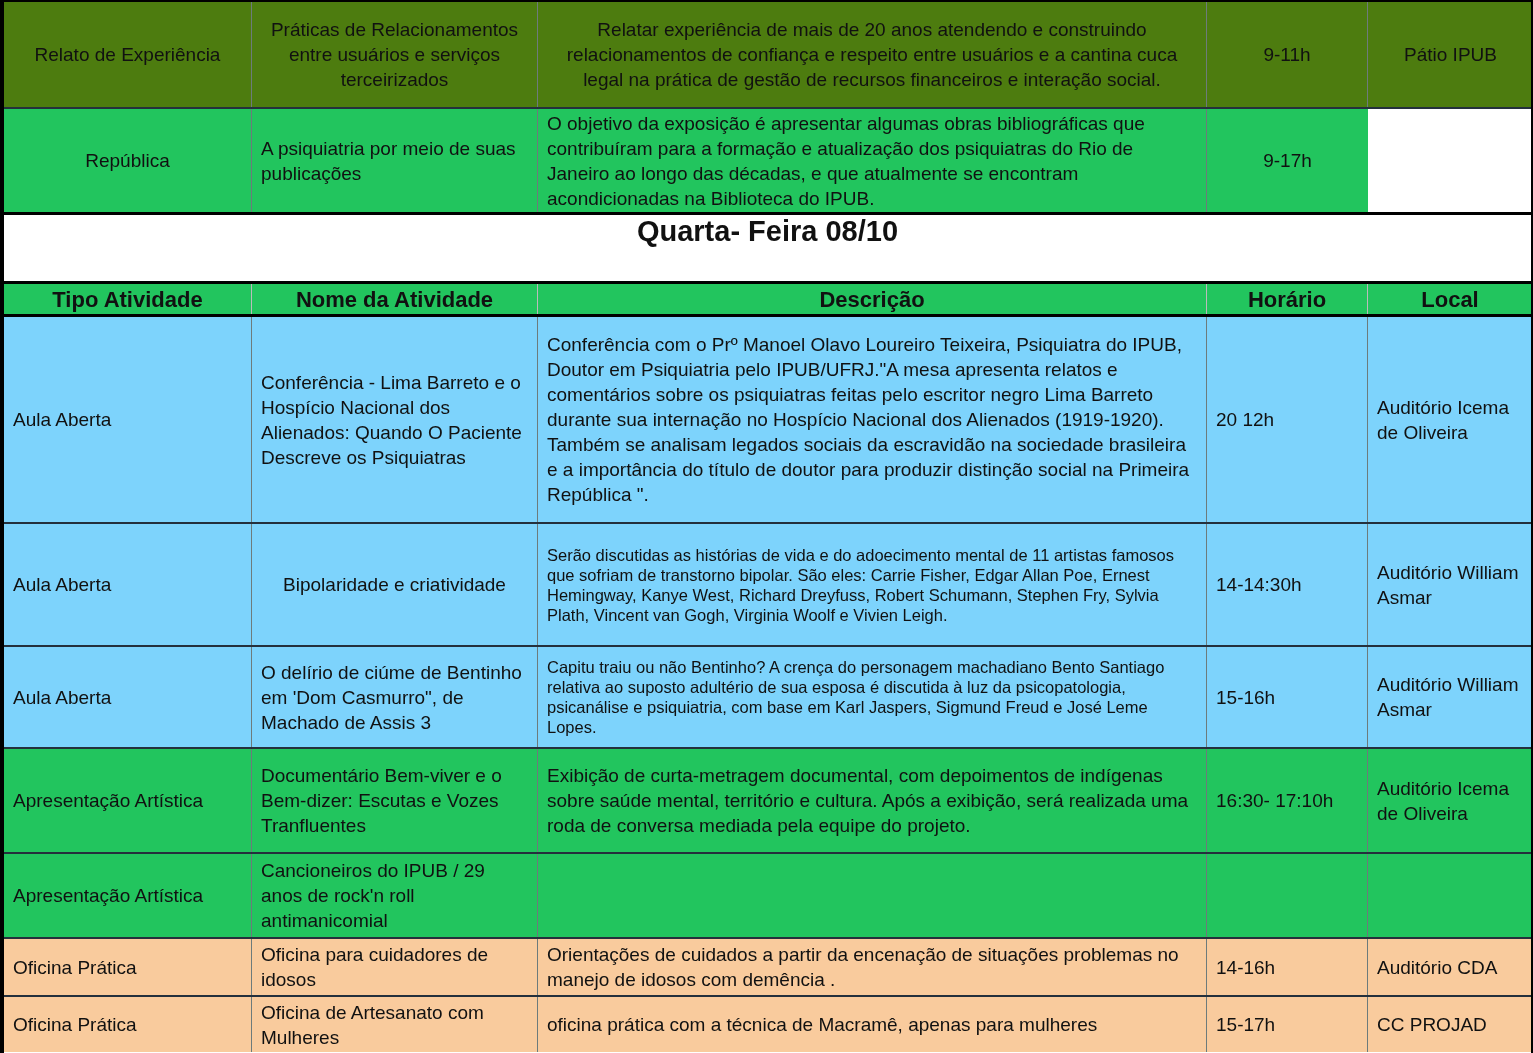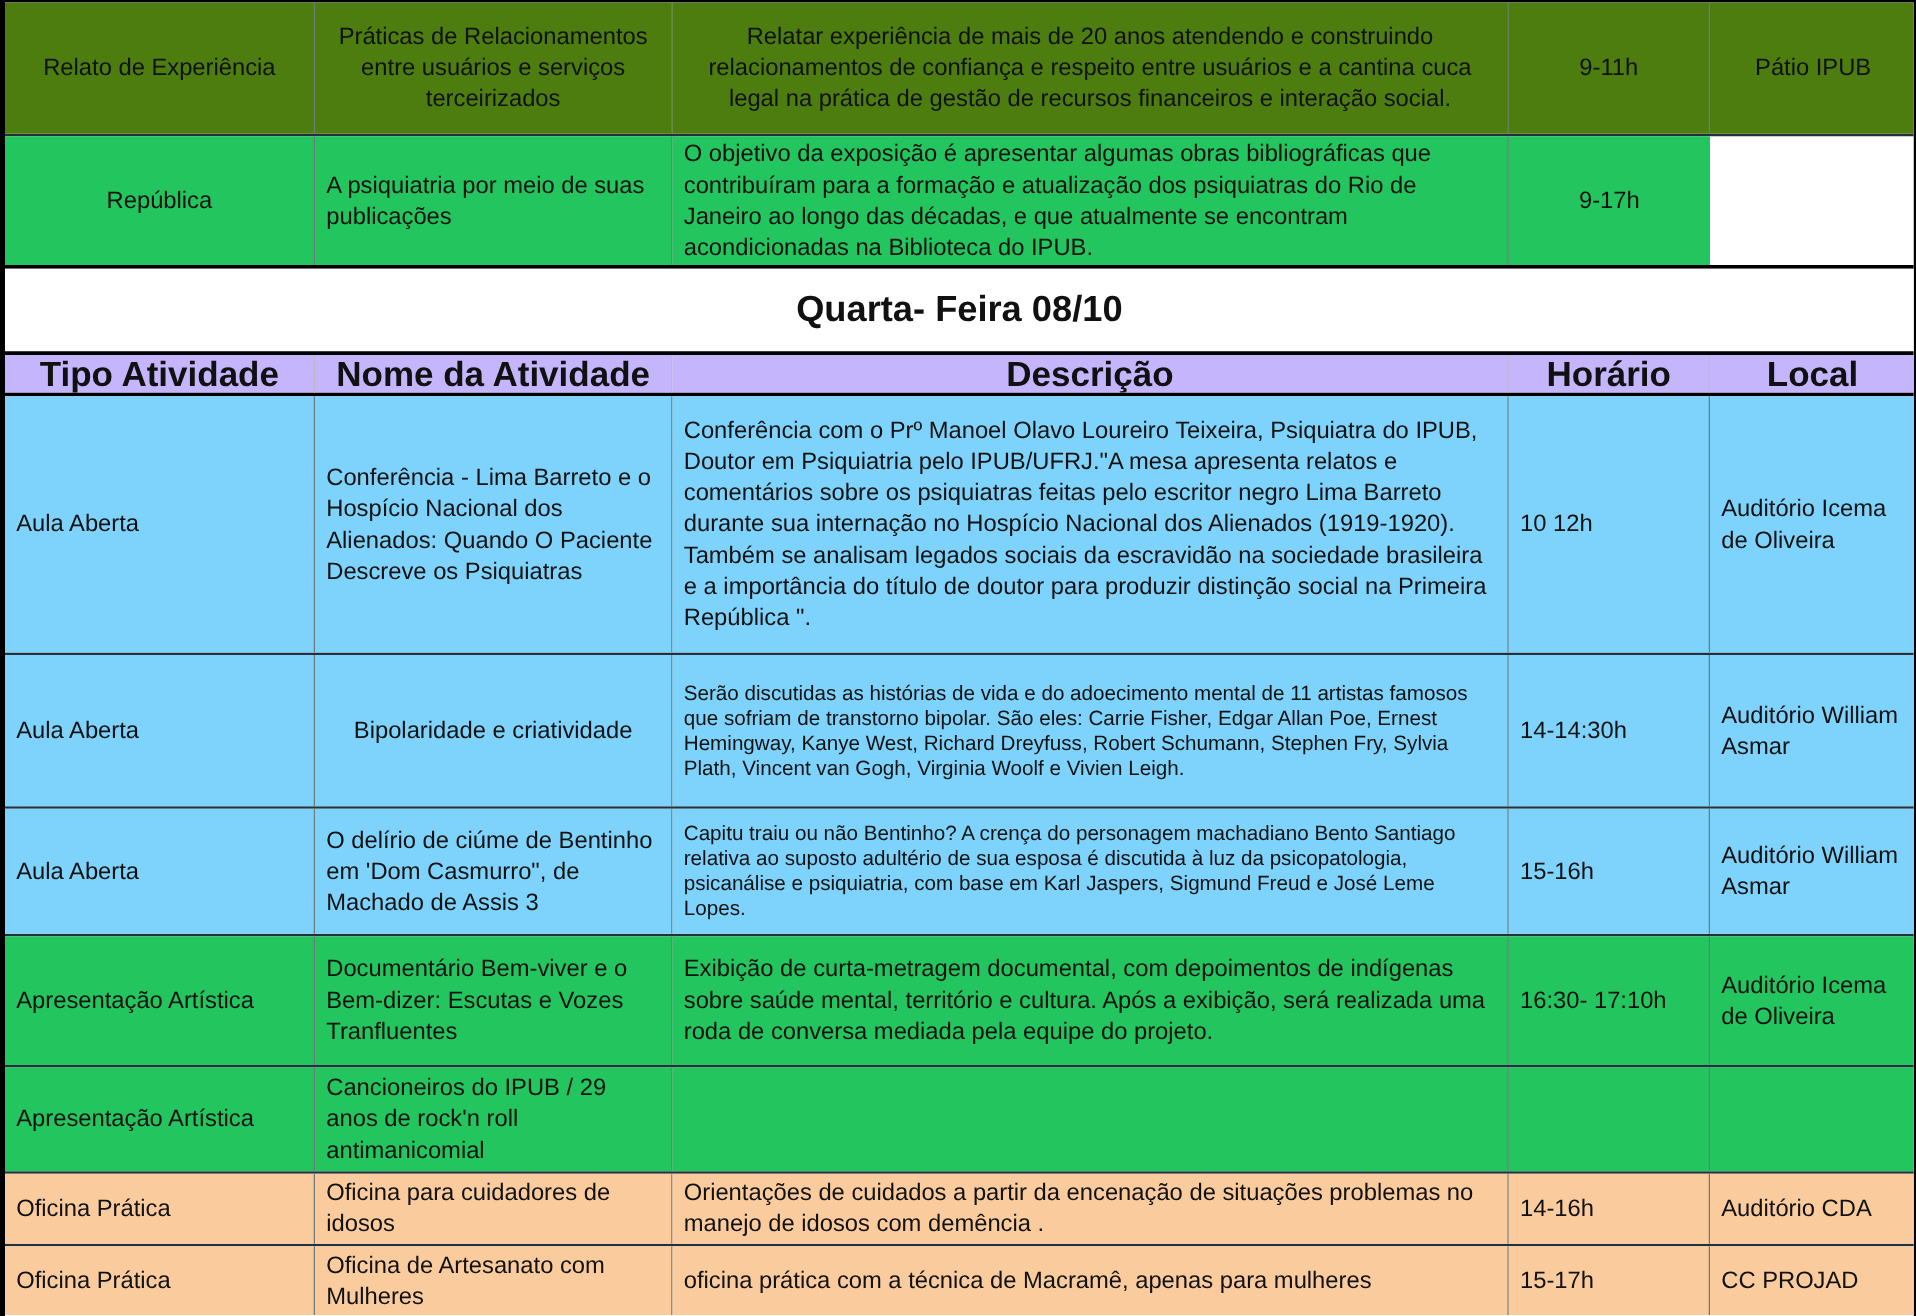--- a/index.html
+++ b/index.html
@@ -28,27 +28,27 @@
   }
   .c:last-child{border-right:none;}
   .c.center{justify-content:center;text-align:center;}
   .c.small{font-size:16.5px;line-height:20px;}
   .bg-green .c{background:#4d7c0f;}
   .bg-blue .c{background:#22c55e;}
   .bg-teal .c{background:#7dd3fc;}
   .bg-orange .c{background:#f9cb9d;}
   #day-title-row{
     height:69px;background:#fff;
-    display:flex;align-items:center;justify-content:center;
+    display:flex;justify-content:center;
     border-bottom:3px solid #000;
   }
   #day-title-row span{font-size:29px;font-weight:bold;}
   #col-header-row{border-bottom:3px solid #000;}
   #col-header-row .c{
-    background:#c4b5fd;font-weight:bold;font-size:28px;
+    background:#22c55e;font-weight:bold;font-size:22px;
     justify-content:center;text-align:right;
     border-right:1px solid #bbb;
     padding:2px 4px;
   }
 </style>
 </head>
 <body>
 
 <div id="table">
 
@@ -76,21 +76,21 @@
     <div class="c">Nome da Atividade</div>
     <div class="c">Descrição</div>
     <div class="c">Horário</div>
     <div class="c">Local</div>
   </div>
 
   <div class="row bg-teal" style="height:207px">
     <div class="c">Aula Aberta</div>
     <div class="c">Conferência - Lima Barreto e o Hospício Nacional dos Alienados: Quando O Paciente Descreve os Psiquiatras</div>
     <div class="c">Conferência com o Prº Manoel Olavo Loureiro Teixeira, Psiquiatra do IPUB, Doutor em Psiquiatria pelo IPUB/UFRJ."A mesa apresenta relatos e comentários sobre os psiquiatras feitas pelo escritor negro Lima Barreto durante sua internação no Hospício Nacional dos Alienados (1919-1920). Também se analisam legados sociais da escravidão na sociedade brasileira e a importância do título de doutor para produzir distinção social na Primeira República ".</div>
-    <div class="c">10 12h</div>
+    <div class="c">20 12h</div>
     <div class="c">Auditório  Icema de Oliveira</div>
   </div>
 
   <div class="row bg-teal" style="height:123px">
     <div class="c">Aula Aberta</div>
     <div class="c center">Bipolaridade e criatividade</div>
     <div class="c small">Serão discutidas as histórias de vida e do adoecimento mental de 11 artistas famosos que sofriam de transtorno bipolar. São eles: Carrie Fisher, Edgar Allan Poe, Ernest Hemingway, Kanye West, Richard Dreyfuss, Robert Schumann, Stephen Fry, Sylvia Plath, Vincent van Gogh, Virginia Woolf e Vivien Leigh.</div>
     <div class="c">14-14:30h</div>
     <div class="c">Auditório William Asmar</div>
   </div>

